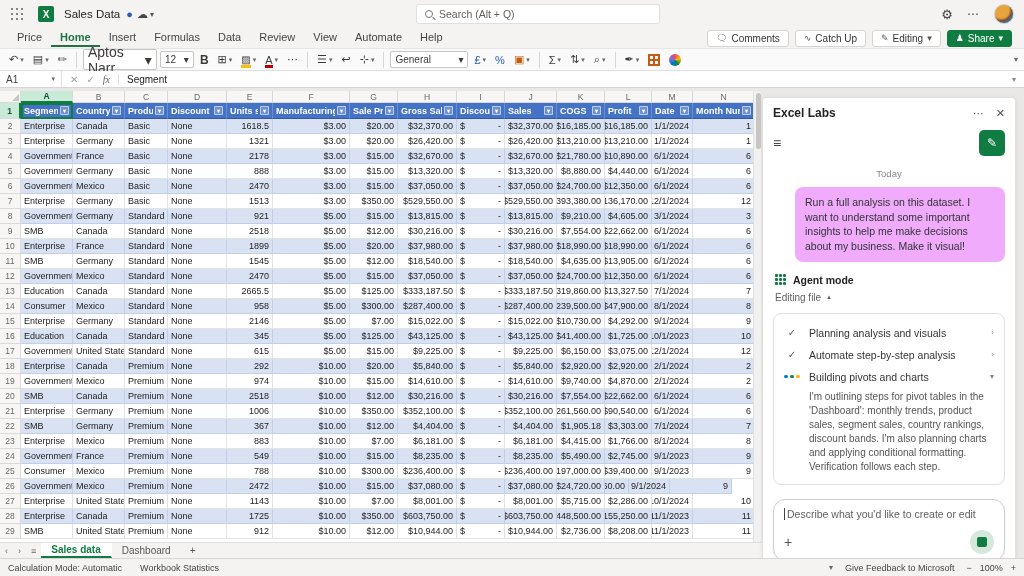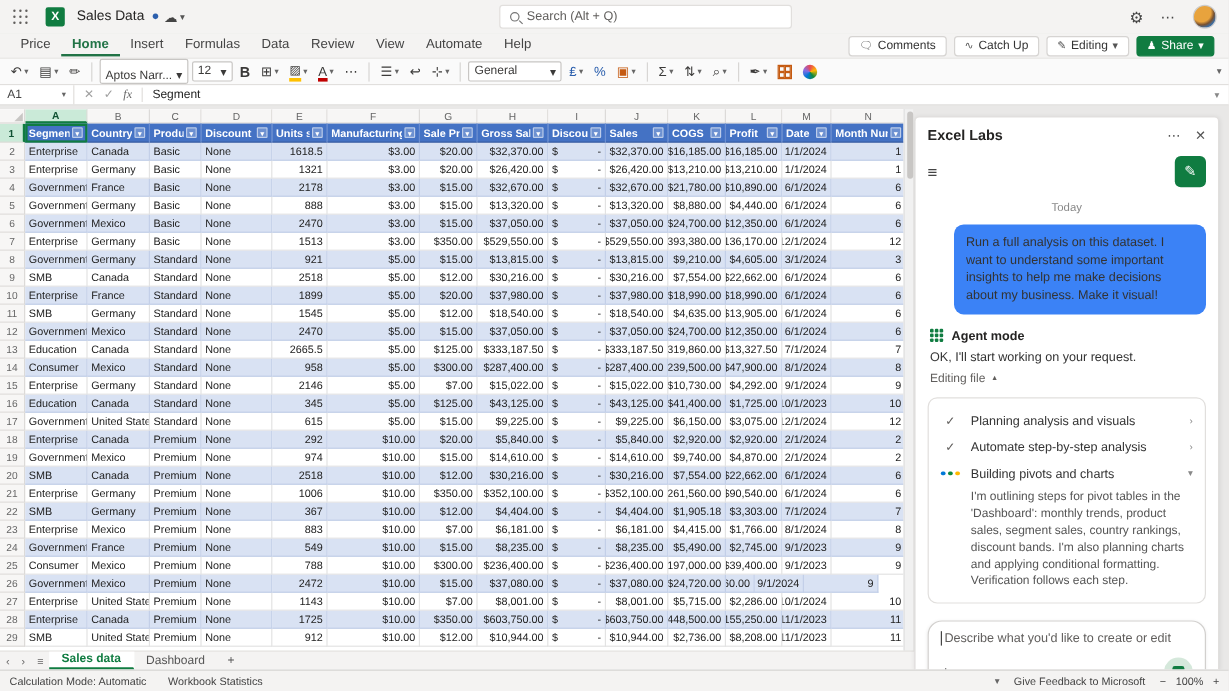--- a/index.html
+++ b/index.html
@@ -32,21 +32,21 @@
   .chip { height:17px; display:flex; align-items:center; gap:4px; background:#fff; border:1px solid #d6d4d2; border-radius:3px; padding:0 8px; font-size:10px; color:#333; cursor:pointer; }
   .chip .ic { font-size:9px; color:#555; }
   .chip.share { background:#107c41; border-color:#107c41; color:#fff; }
   .chip.share .ic { color:#fff; }
 
   
   .ribbon { height:23px; background:#fafafa; border-top:1px solid #e8e6e4; border-bottom:1px solid #e1dfdd; display:flex; align-items:center; padding:0 6px; gap:3px; font-size:11px; color:#3b3a39; flex:0 0 auto; }
   .rbtn { display:flex; align-items:center; gap:2px; padding:1px 3px; border-radius:2px; cursor:pointer; color:#3b3a39; font-size:11px; }
   .rbtn .cv { font-size:7px; color:#666; }
   .rsep { width:1px; height:16px; background:#d8d6d4; margin:0 3px; }
-  .fontbox { width:74px; height:21px; border:1px solid #c8c6c4; border-radius:2px; background:#fff; display:flex; align-items:flex-end; justify-content:space-between; padding:0 4px; font-size:10px; cursor:pointer; }
+  .fontbox { width:74px; height:21px; border:1px solid #c8c6c4; border-radius:2px; background:#fff; display:flex; align-items:center; justify-content:space-between; padding:0 4px; font-size:14px; cursor:pointer; }
   .sizebox { width:34px; height:17px; border:1px solid #c8c6c4; border-radius:2px; background:#fff; display:flex; align-items:center; justify-content:space-between; padding:0 4px; font-size:10px; cursor:pointer; }
   .numfmt { width:78px; height:17px; border:1px solid #c8c6c4; border-radius:2px; background:#fff; display:flex; align-items:center; justify-content:space-between; padding:0 4px; font-size:10px; cursor:pointer; }
   .boldb { font-weight:bold; font-size:12px; }
   .a-color { position:relative; font-size:11px; line-height:10px; }
   .a-color::after { content:""; position:absolute; left:0; right:0; bottom:-3px; height:3px; background:#c00000; }
   .bucket { position:relative; font-size:10px; line-height:10px; }
   .bucket::after { content:""; position:absolute; left:0; right:0; bottom:-3px; height:3px; background:#ffc000; }
   .tbl-ic { width:12px; height:12px; border:1.5px solid #c55a11; display:grid; grid-template-columns:1fr 1fr; grid-template-rows:1fr 1fr; }
   .tbl-ic i { border:0.5px solid #c55a11; }
   .copilot { width:12px; height:12px; border-radius:50%; background:conic-gradient(#e74856,#ffb900,#10893e,#0078d7,#886ce4,#e74856); }
@@ -99,21 +99,21 @@
 
   
   .panel { width:254px; margin:9px 8px 0 0; background:#fff; border:1px solid #e1dfdd; border-bottom:none; border-radius:4px 4px 0 0; box-shadow:0 1px 4px rgba(0,0,0,.08); display:flex; flex-direction:column; font-size:11px; color:#333; flex:0 0 auto; overflow:hidden; }
   .p-head { display:flex; align-items:center; padding:8px 10px 4px; }
   .p-title { font-size:12px; font-weight:bold; color:#252423; }
   .p-head .right { margin-left:auto; display:flex; gap:12px; color:#555; align-items:center; }
   .p-tools { display:flex; align-items:center; padding:6px 10px; }
   .hamb { font-size:14px; color:#444; cursor:pointer; }
   .compose { margin-left:auto; width:26px; height:26px; background:#107c41; border-radius:5px; color:#fff; display:flex; align-items:center; justify-content:center; font-size:12px; cursor:pointer; }
   .p-today { text-align:center; font-size:9.5px; color:#888; margin:6px 0 8px; }
-  .bubble { margin:0 10px 10px 32px; background:#3b82f6; border-radius:8px; padding:8px 10px; font-size:10.5px; line-height:1.4; color:#333; }
+  .bubble { margin:0 10px 10px 32px; background:#f0abfc; border-radius:8px; padding:8px 10px; font-size:10.5px; line-height:1.4; color:#333; }
   .agentrow { display:flex; align-items:center; gap:7px; padding:2px 12px 6px; font-weight:bold; font-size:10.5px; color:#252423; }
   .agrid { width:11px; height:11px; display:grid; grid-template-columns:repeat(3,1fr); grid-template-rows:repeat(3,1fr); gap:1px; }
   .agrid i { background:#107c41; border-radius:1px; }
   .ack { padding:0 12px 6px; font-size:10.5px; color:#333; }
   .efile { padding:0 12px 8px; font-size:10px; color:#605e5c; display:flex; gap:6px; align-items:center; cursor:pointer; }
   .taskcard { margin:2px 10px 8px; border:1px solid #e1dfdd; border-radius:8px; padding:8px 10px; }
   .task { display:flex; align-items:center; gap:9px; padding:5px 0; font-size:10.5px; color:#333; cursor:pointer; }
   .task .mark { color:#605e5c; font-size:10px; width:16px; text-align:center; flex:0 0 auto; }
   .task .chev { margin-left:auto; color:#888; font-size:8px; }
   .dots3 { display:flex; gap:2px; width:16px; justify-content:center; flex:0 0 auto; }
@@ -986,21 +986,20 @@
             <i></i>
             <i></i>
             <i></i>
             <i></i>
             <i></i>
             <i></i>
             <i></i>
           </span>
         <span>Agent mode</span>
       </div>
-      <div class="ack">OK, I'll start working on your request.</div>
       <div class="efile">
         <span>Editing file</span>
         <span style="font-size:7px;">▴</span>
       </div>
       <div class="taskcard" id="taskcard">
           <div class="task">
             <span class="mark">✓</span>
             <span>Planning analysis and visuals</span>
             <span class="chev">›</span>
           </div>

